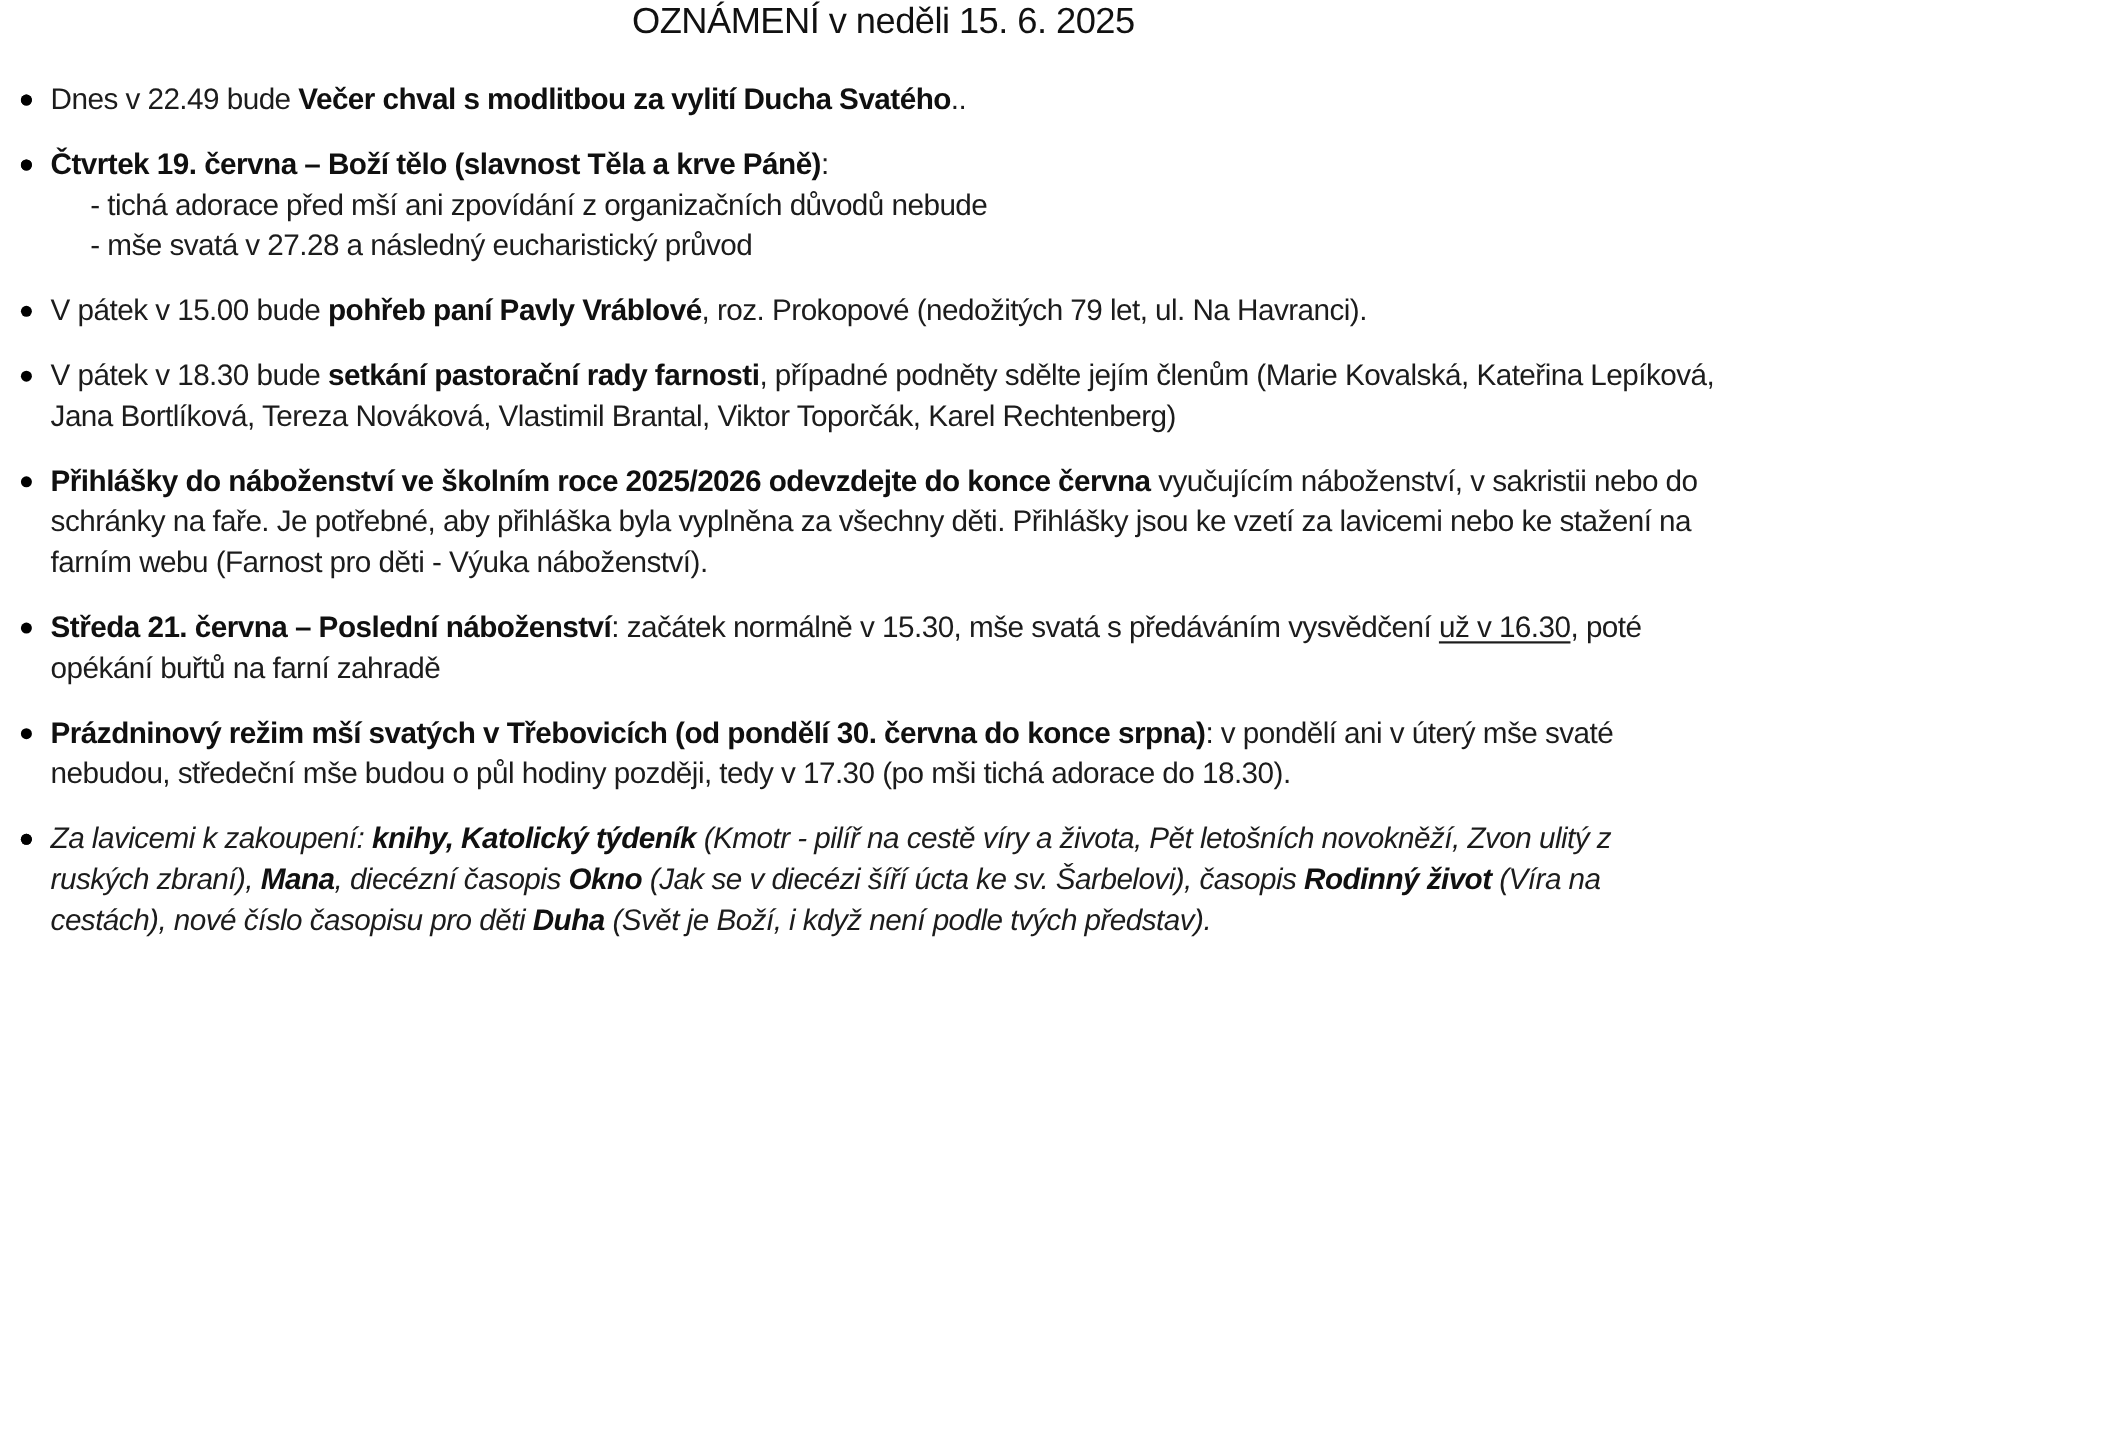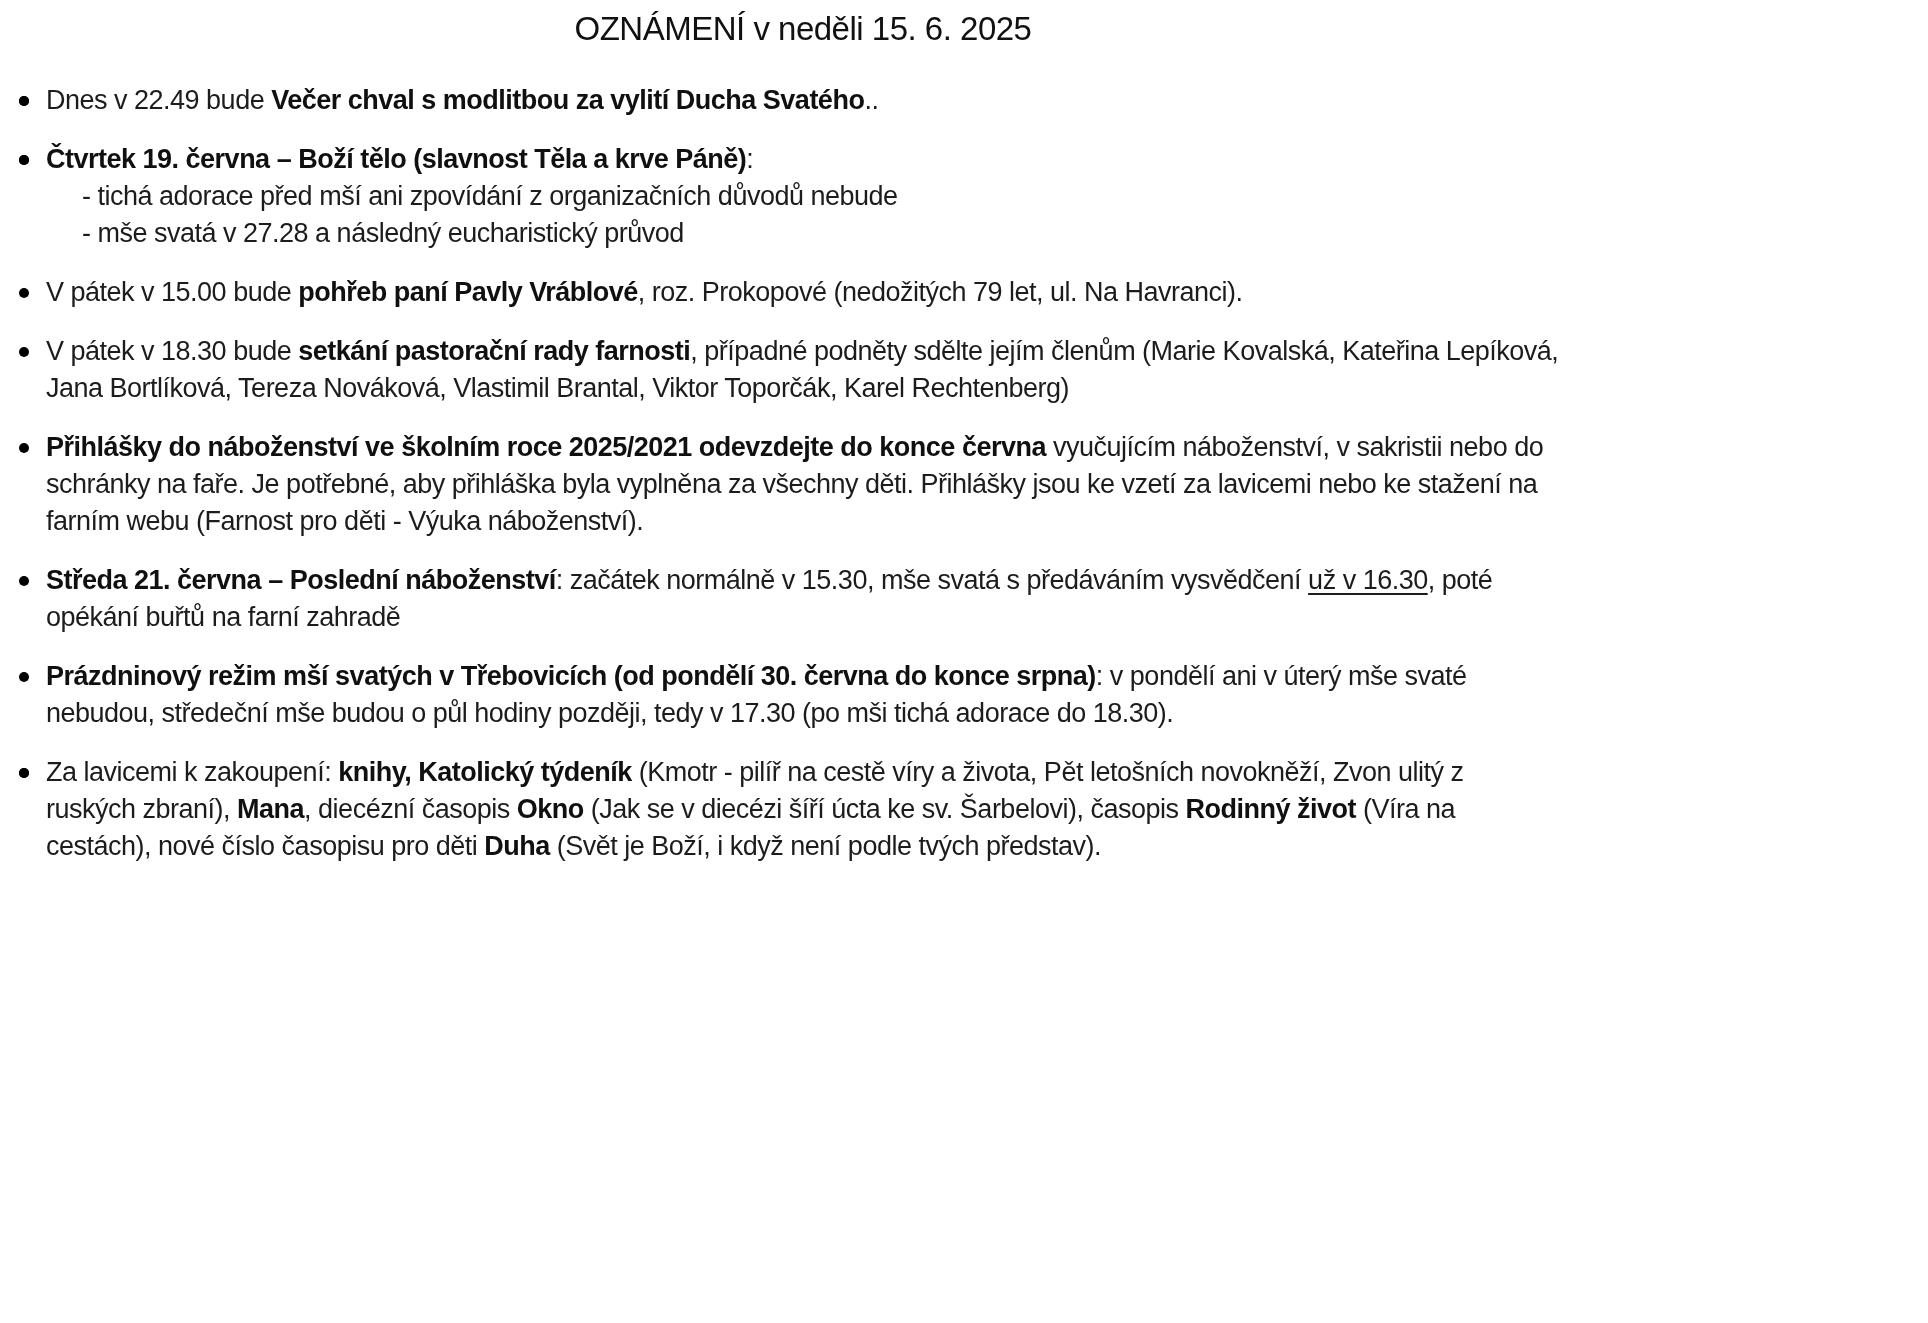--- a/index.html
+++ b/index.html
@@ -12,21 +12,21 @@
     height: 1323px;
     box-sizing: border-box;
     font-family: "Liberation Sans", sans-serif;
     color: #1c1c1c;
     overflow: hidden;
   }
   .page {
     box-sizing: border-box;
     width: 1928px;
     height: 1323px;
-    padding: 10px 368px 20px 10px;
+    padding: 0 368px 20px 10px;
   }
   h1.title {
     margin: 0 0 34px 0;
     padding-left: 36px;
     text-align: center;
     font-size: 33px;
     font-weight: 400;
     letter-spacing: -0.5px;
     color: #111111;
   }
@@ -38,20 +38,21 @@
     line-height: 37px;
     letter-spacing: -0.5px;
   }
   ul.announcements > li {
     position: relative;
     padding-left: 36px;
     margin-bottom: 22px;
   }
   ul.announcements > li:last-child {
     margin-bottom: 0;
+    font-style: italic;
   }
   .dot {
     position: absolute;
     left: 9px;
     top: 14px;
     width: 10px;
     height: 10px;
     border-radius: 50%;
     background: #000000;
   }
@@ -64,19 +65,19 @@
 
 <div class="page">
   <h1 class="title">OZNÁMENÍ v neděli 15. 6. 2025</h1>
   <ul class="announcements">
       <li><span class="dot"></span></li>
       <li><span class="dot"></span><span><span>Dnes v 22.49 bude </span><span class="b">Večer chval s modlitbou za vylití Ducha Svatého</span><span>..</span></span></li>
       <li><span class="dot"></span></li>
       <li><span class="dot"></span><span><span class="b">Čtvrtek 19. června – Boží tělo (slavnost Těla a krve Páně)</span><span>:</span></span><div class="sub">- tichá adorace před mší ani zpovídání z organizačních důvodů nebude</div><div class="sub">- mše svatá v 27.28 a následný eucharistický průvod</div></li>
       <li><span class="dot"></span><span><span>V pátek v 15.00 bude </span><span class="b">pohřeb paní Pavly Vráblové</span><span>, roz. Prokopové (nedožitých 79 let, ul. Na Havranci).</span></span></li>
       <li><span class="dot"></span><span><span>V pátek v 18.30 bude </span><span class="b">setkání pastorační rady farnosti</span><span>, případné podněty sdělte jejím členům (Marie Kovalská, Kateřina Lepíková, Jana Bortlíková, Tereza Nováková, Vlastimil Brantal, Viktor Toporčák, Karel Rechtenberg)</span></span></li>
-      <li><span class="dot"></span><span><span class="b">Přihlášky do náboženství ve školním roce 2025/2021 odevzdejte do konce června</span><span> vyučujícím náboženství, v sakristii nebo do schránky na faře. Je potřebné, aby přihláška byla vyplněna za všechny děti. Přihlášky jsou ke vzetí za lavicemi nebo ke stažení na farním webu (Farnost pro děti - Výuka náboženství).</span></span></li>
+      <li><span class="dot"></span><span><span class="b">Přihlášky do náboženství ve školním roce 2025/2026 odevzdejte do konce června</span><span> vyučujícím náboženství, v sakristii nebo do schránky na faře. Je potřebné, aby přihláška byla vyplněna za všechny děti. Přihlášky jsou ke vzetí za lavicemi nebo ke stažení na farním webu (Farnost pro děti - Výuka náboženství).</span></span></li>
       <li><span class="dot"></span><span><span class="b">Středa 21. června – Poslední náboženství</span><span>: začátek normálně v 15.30, mše svatá s předáváním vysvědčení </span><span class="u">už v 16.30</span><span>, poté opékání buřtů na farní zahradě</span></span></li>
       <li><span class="dot"></span><span><span class="b">Prázdninový režim mší svatých v Třebovicích (od pondělí 30. června do konce srpna)</span><span>: v pondělí ani v úterý mše svaté nebudou, středeční mše budou o půl hodiny později, tedy v 17.30 (po mši tichá adorace do 18.30).</span></span></li>
       <li><span class="dot"></span></li>
       <li><span class="dot"></span><span><span>Za lavicemi k zakoupení: </span><span class="b">knihy, Katolický týdeník</span><span> (Kmotr - pilíř na cestě víry a života, Pět letošních novokněží, Zvon ulitý z ruských zbraní), </span><span class="b">Mana</span><span>, diecézní časopis </span><span class="b">Okno</span><span> (Jak se v diecézi šíří úcta ke sv. Šarbelovi), časopis </span><span class="b">Rodinný život</span><span> (Víra na cestách), nové číslo časopisu pro děti </span><span class="b">Duha</span><span> (Svět je Boží, i když není podle tvých představ).</span></span></li>
     </ul>
 </div>
 
 </body></html>

